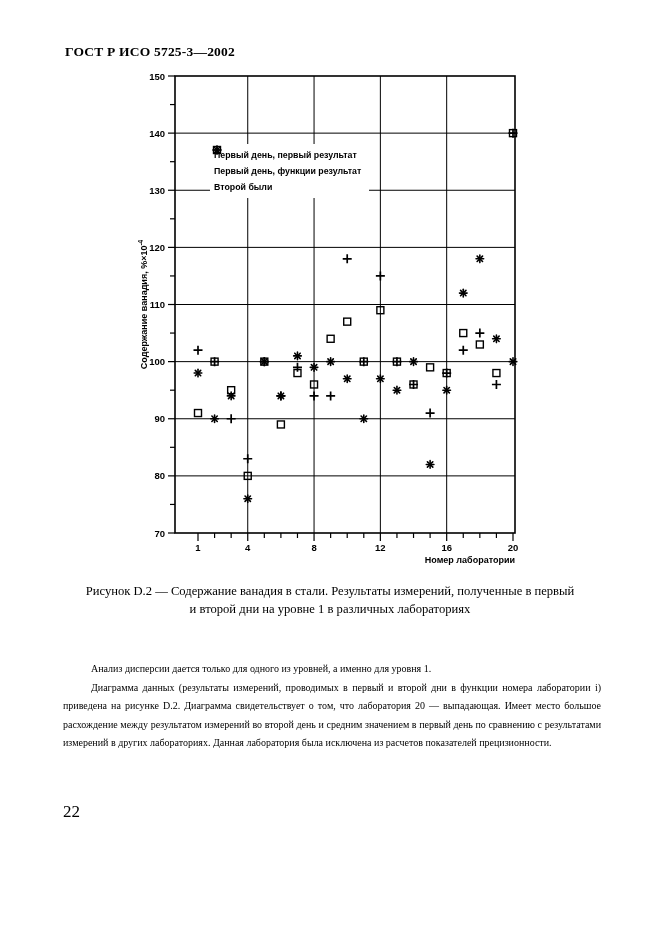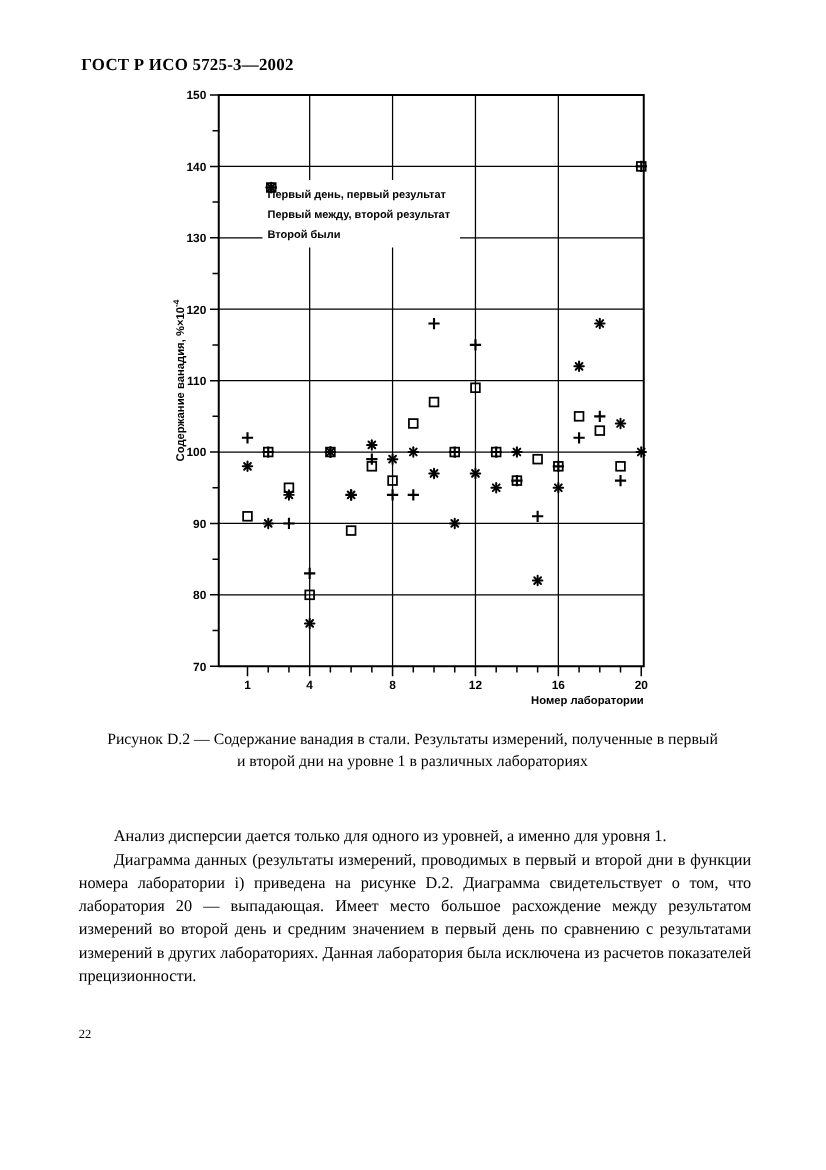--- a/index.html
+++ b/index.html
@@ -10,24 +10,24 @@
   .chart-wrap{position:absolute;left:130px;top:60px;width:410px;height:510px;}
   .chart-wrap svg{position:absolute;left:0;top:0;}
   .tick{font:bold 9.5px "Liberation Sans",sans-serif;}
   .axis-title{font:bold 9px "Liberation Sans",sans-serif;}
   .legend{position:absolute;left:80px;top:44px;background:#fff;padding:3px 8px 3px 4px;
         font:bold 8.8px "Liberation Sans",sans-serif;margin-top:40px;}
   .legend-row{display:flex;align-items:center;height:16px;white-space:nowrap;}
   .legend-icon{width:14px;height:12px;flex:0 0 14px;margin-right:3px;}
   .caption{position:absolute;left:60px;top:582px;width:540px;text-align:center;
         font-size:12.6px;line-height:18px;font-family:Liberation Serif, serif;}
-  .bodytext{position:absolute;left:63px;top:660px;width:538px;font-size:13px;
+  .bodytext{position:absolute;left:63px;top:660px;width:538px;font-size:10px;
         line-height:18.6px;text-align:justify;}
   .bodytext p{margin:0;text-indent:28px;}
-  .page-number{position:absolute;left:63px;top:822px;font-size:10px;}
+  .page-number{position:absolute;left:63px;top:802px;font-size:17px;}
 </style>
 </head>
 <body>
 
 <div class="page">
 
   <div class="doc-header">ГОСТ Р ИСО 5725-3—2002</div>
 
   <div class="chart-wrap">
     <svg width="410" height="510" viewBox="0 0 410 510" xmlns="http://www.w3.org/2000/svg">
@@ -223,21 +223,21 @@
       <div class="legend-row">
         <svg class="legend-icon" viewBox="0 0 14 12">
           <rect x="3.5" y="2.5" width="7" height="7" fill="none" stroke="#000" stroke-width="1.4"></rect>
         </svg>
         <span>Первый день, первый результат</span>
       </div>
       <div class="legend-row">
         <svg class="legend-icon" viewBox="0 0 14 12">
           <path d="M2.5 6H11.5M7 1.5V10.5" fill="none" stroke="#000" stroke-width="1.7"></path>
         </svg>
-        <span>Первый между, второй результат</span>
+        <span>Первый день, функции результат</span>
       </div>
       <div class="legend-row">
         <svg class="legend-icon" viewBox="0 0 14 12">
           <g stroke="#000" stroke-width="1.6" stroke-linecap="round">
             <line x1="3.2" y1="6" x2="10.8" y2="6"></line>
             <line x1="7" y1="2.2" x2="7" y2="9.8"></line>
             <line x1="4.3" y1="3.3" x2="9.7" y2="8.7"></line>
             <line x1="4.3" y1="8.7" x2="9.7" y2="3.3"></line>
           </g>
         </svg>

